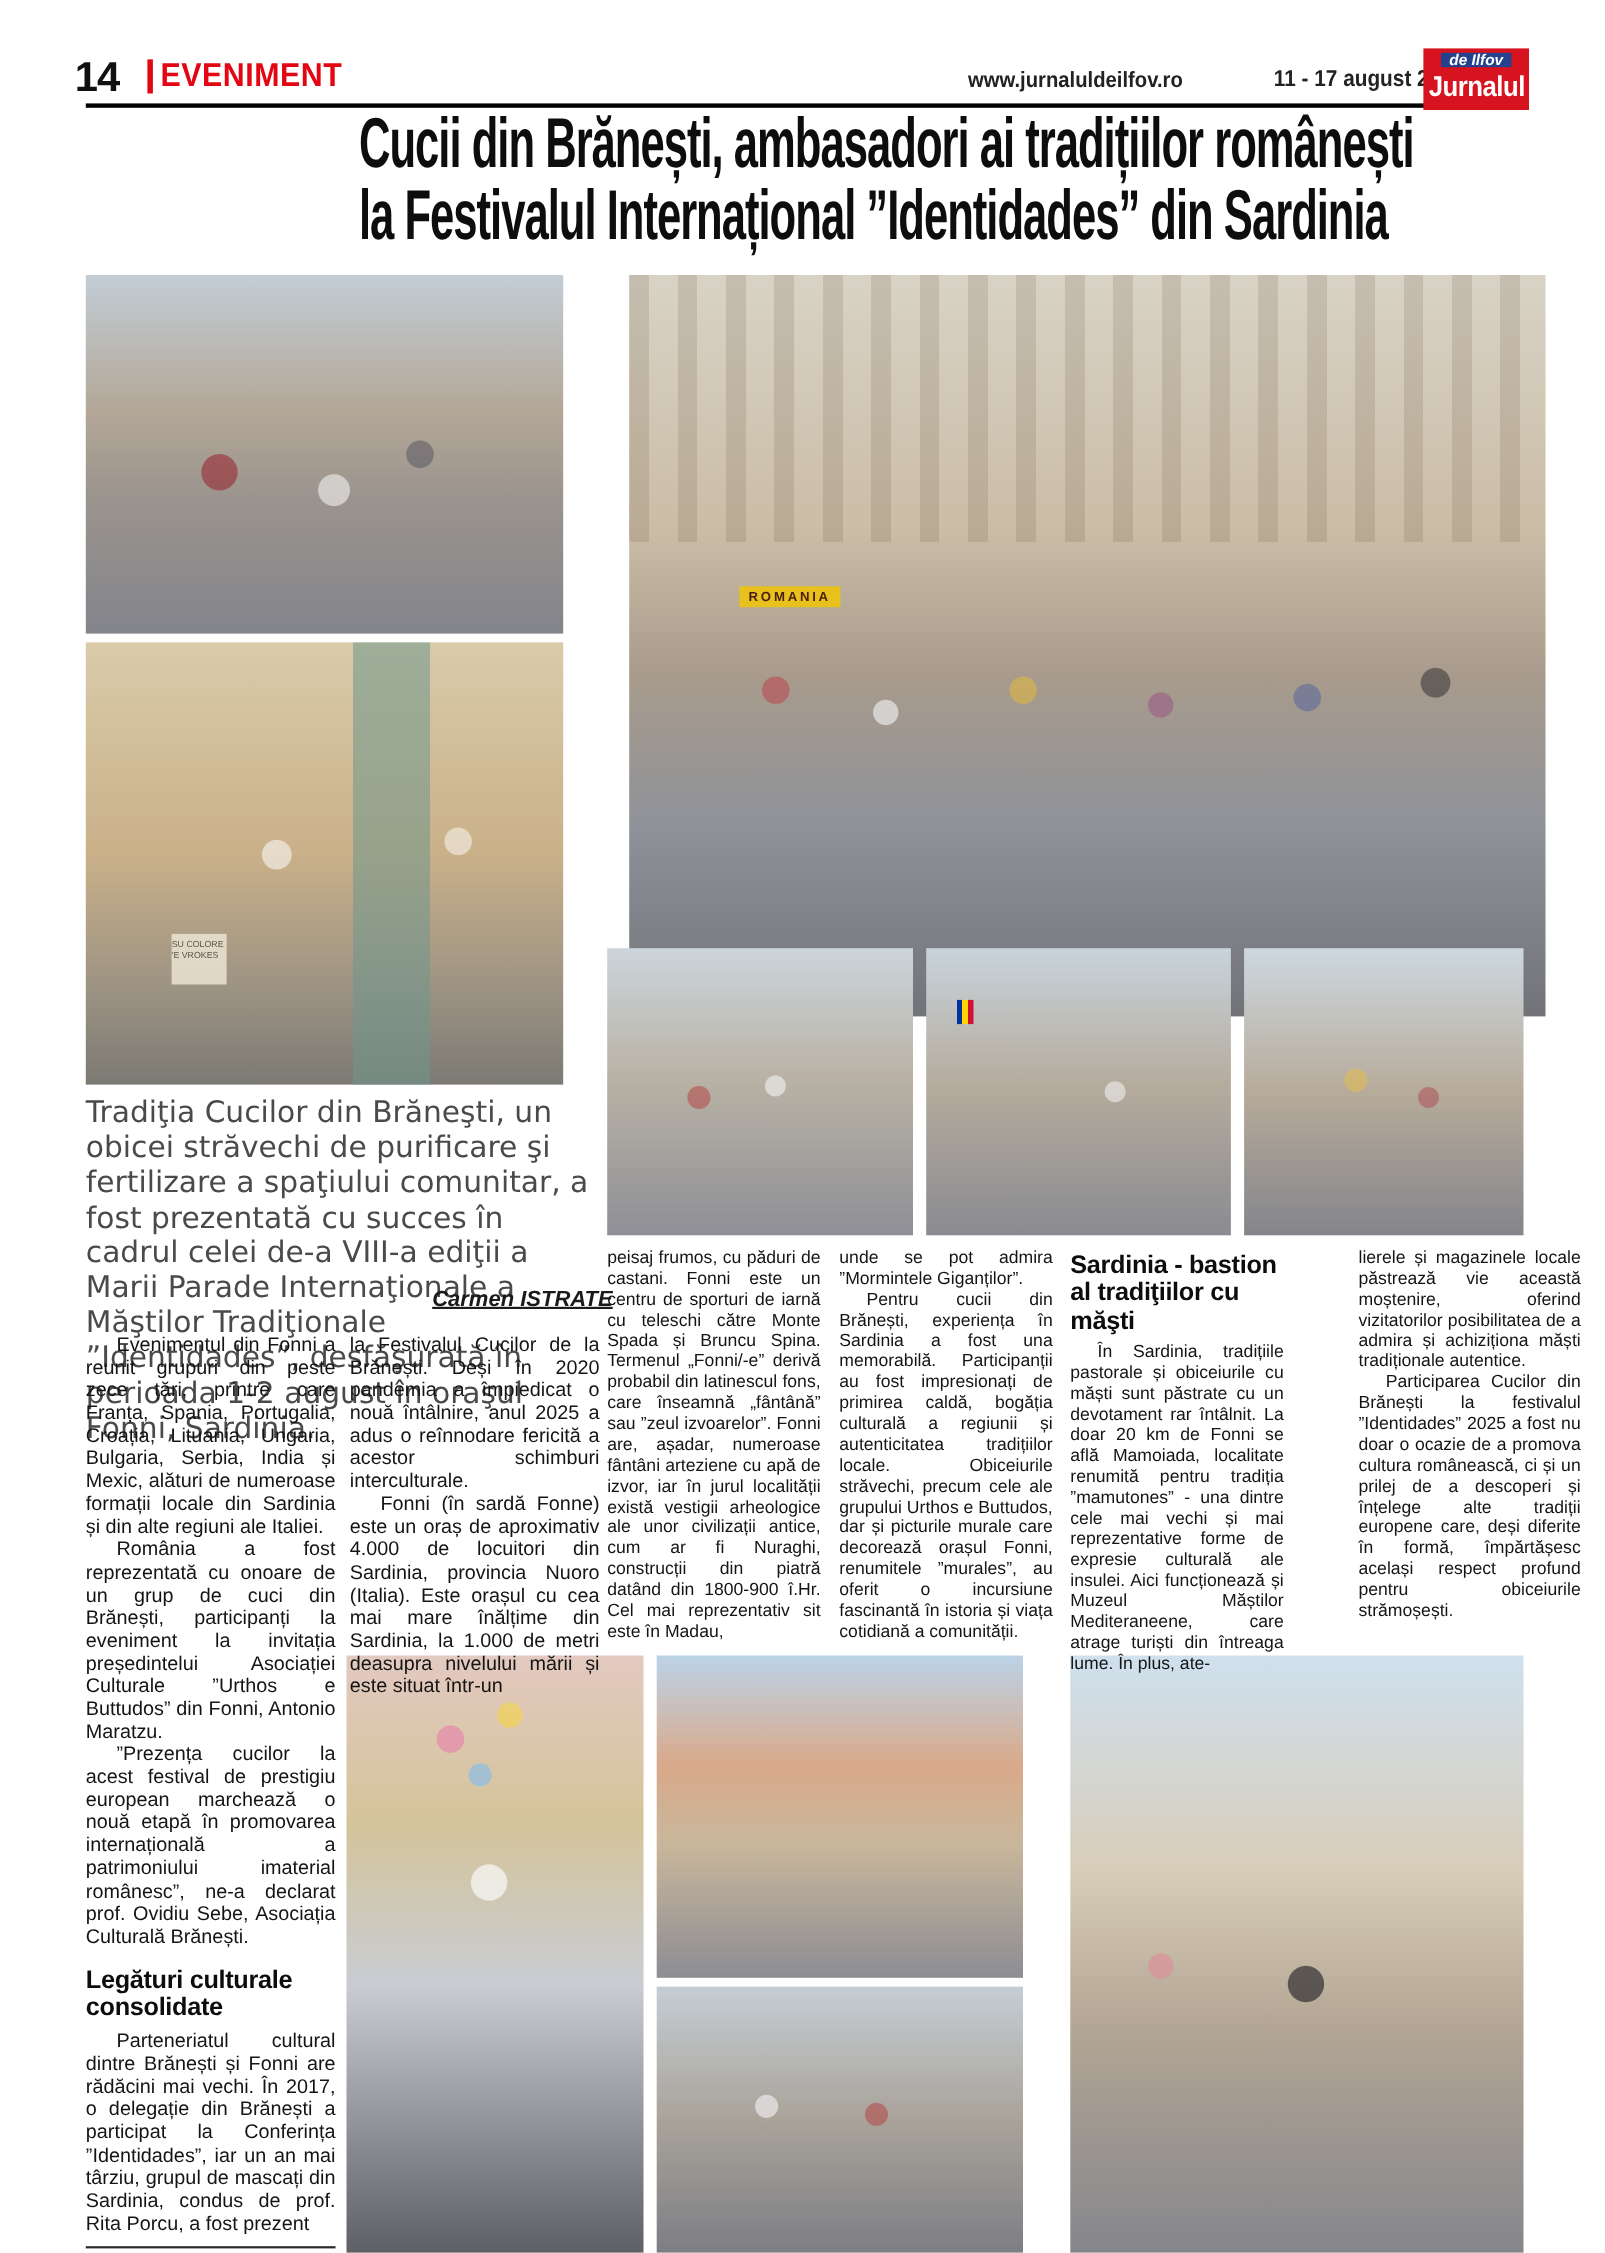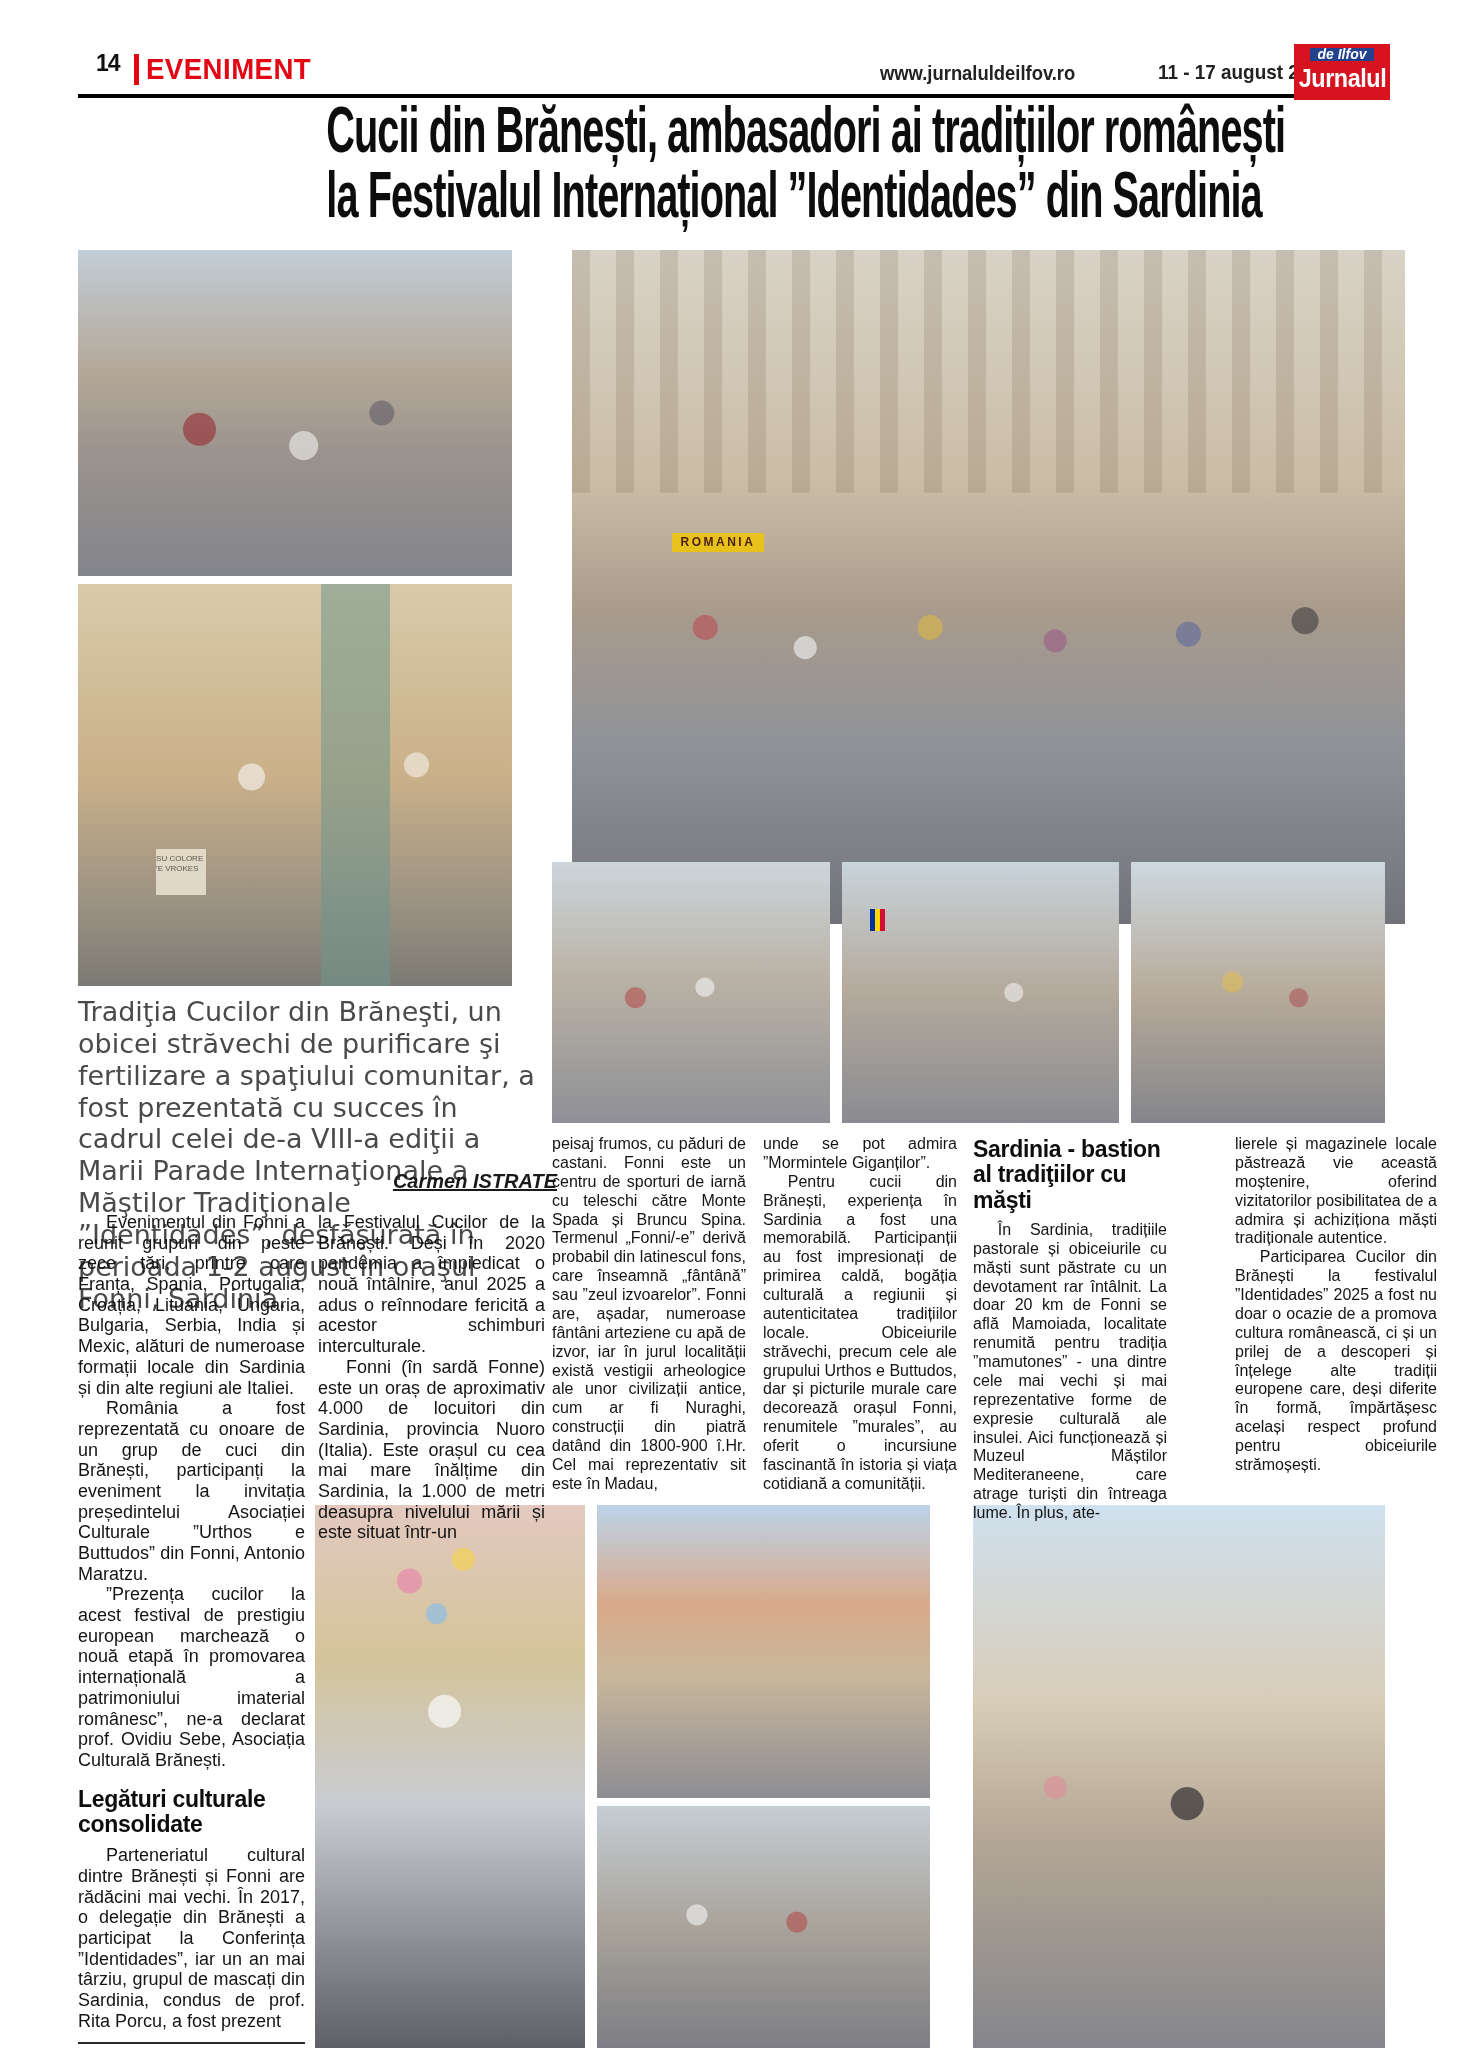--- a/index.html
+++ b/index.html
@@ -2,21 +2,21 @@
 <html lang="ro"><head>
 <meta charset="utf-8">
 <style>
   * { margin:0; padding:0; box-sizing:border-box; }
   body { background:#e8e8e8; font-family:"Liberation Sans", sans-serif; }
   .page {
     position:relative; width:1459px; height:2048px; margin:0 auto;
     background:#ffffff; overflow:hidden; color:#111;
   }
   
-  .pageno { position:absolute; left:96px; top:50px; font-size:23px; font-weight:800; letter-spacing:-1px; color:#111; }
+  .pageno { position:absolute; left:68px; top:50px; font-size:38px; font-weight:800; letter-spacing:-1px; color:#111; }
   .sec-divider { position:absolute; left:134px; top:54px; width:5px; height:31px; background:#e30613; }
   .section-label {
     position:absolute; left:146px; top:52px; font-size:30px; font-weight:800;
     color:#e30613; letter-spacing:.5px; transform:scaleX(.92); transform-origin:left center;
   }
   .site-url { position:absolute; left:880px; top:62px; font-size:20px; font-weight:600; color:#222; transform:scaleX(.92); transform-origin:left center; }
   .issue-date { position:absolute; left:1158px; top:60px; font-size:21px; font-weight:600; color:#222; transform:scaleX(.9); transform-origin:left center; }
   .header-rule { position:absolute; left:78px; top:94px; width:1307px; height:4px; background:#000; }
   .logo { position:absolute; left:1294px; top:44px; width:96px; height:56px; background:#d6131f; z-index:3; padding-top:2px; }
   .logo .deilfov {

